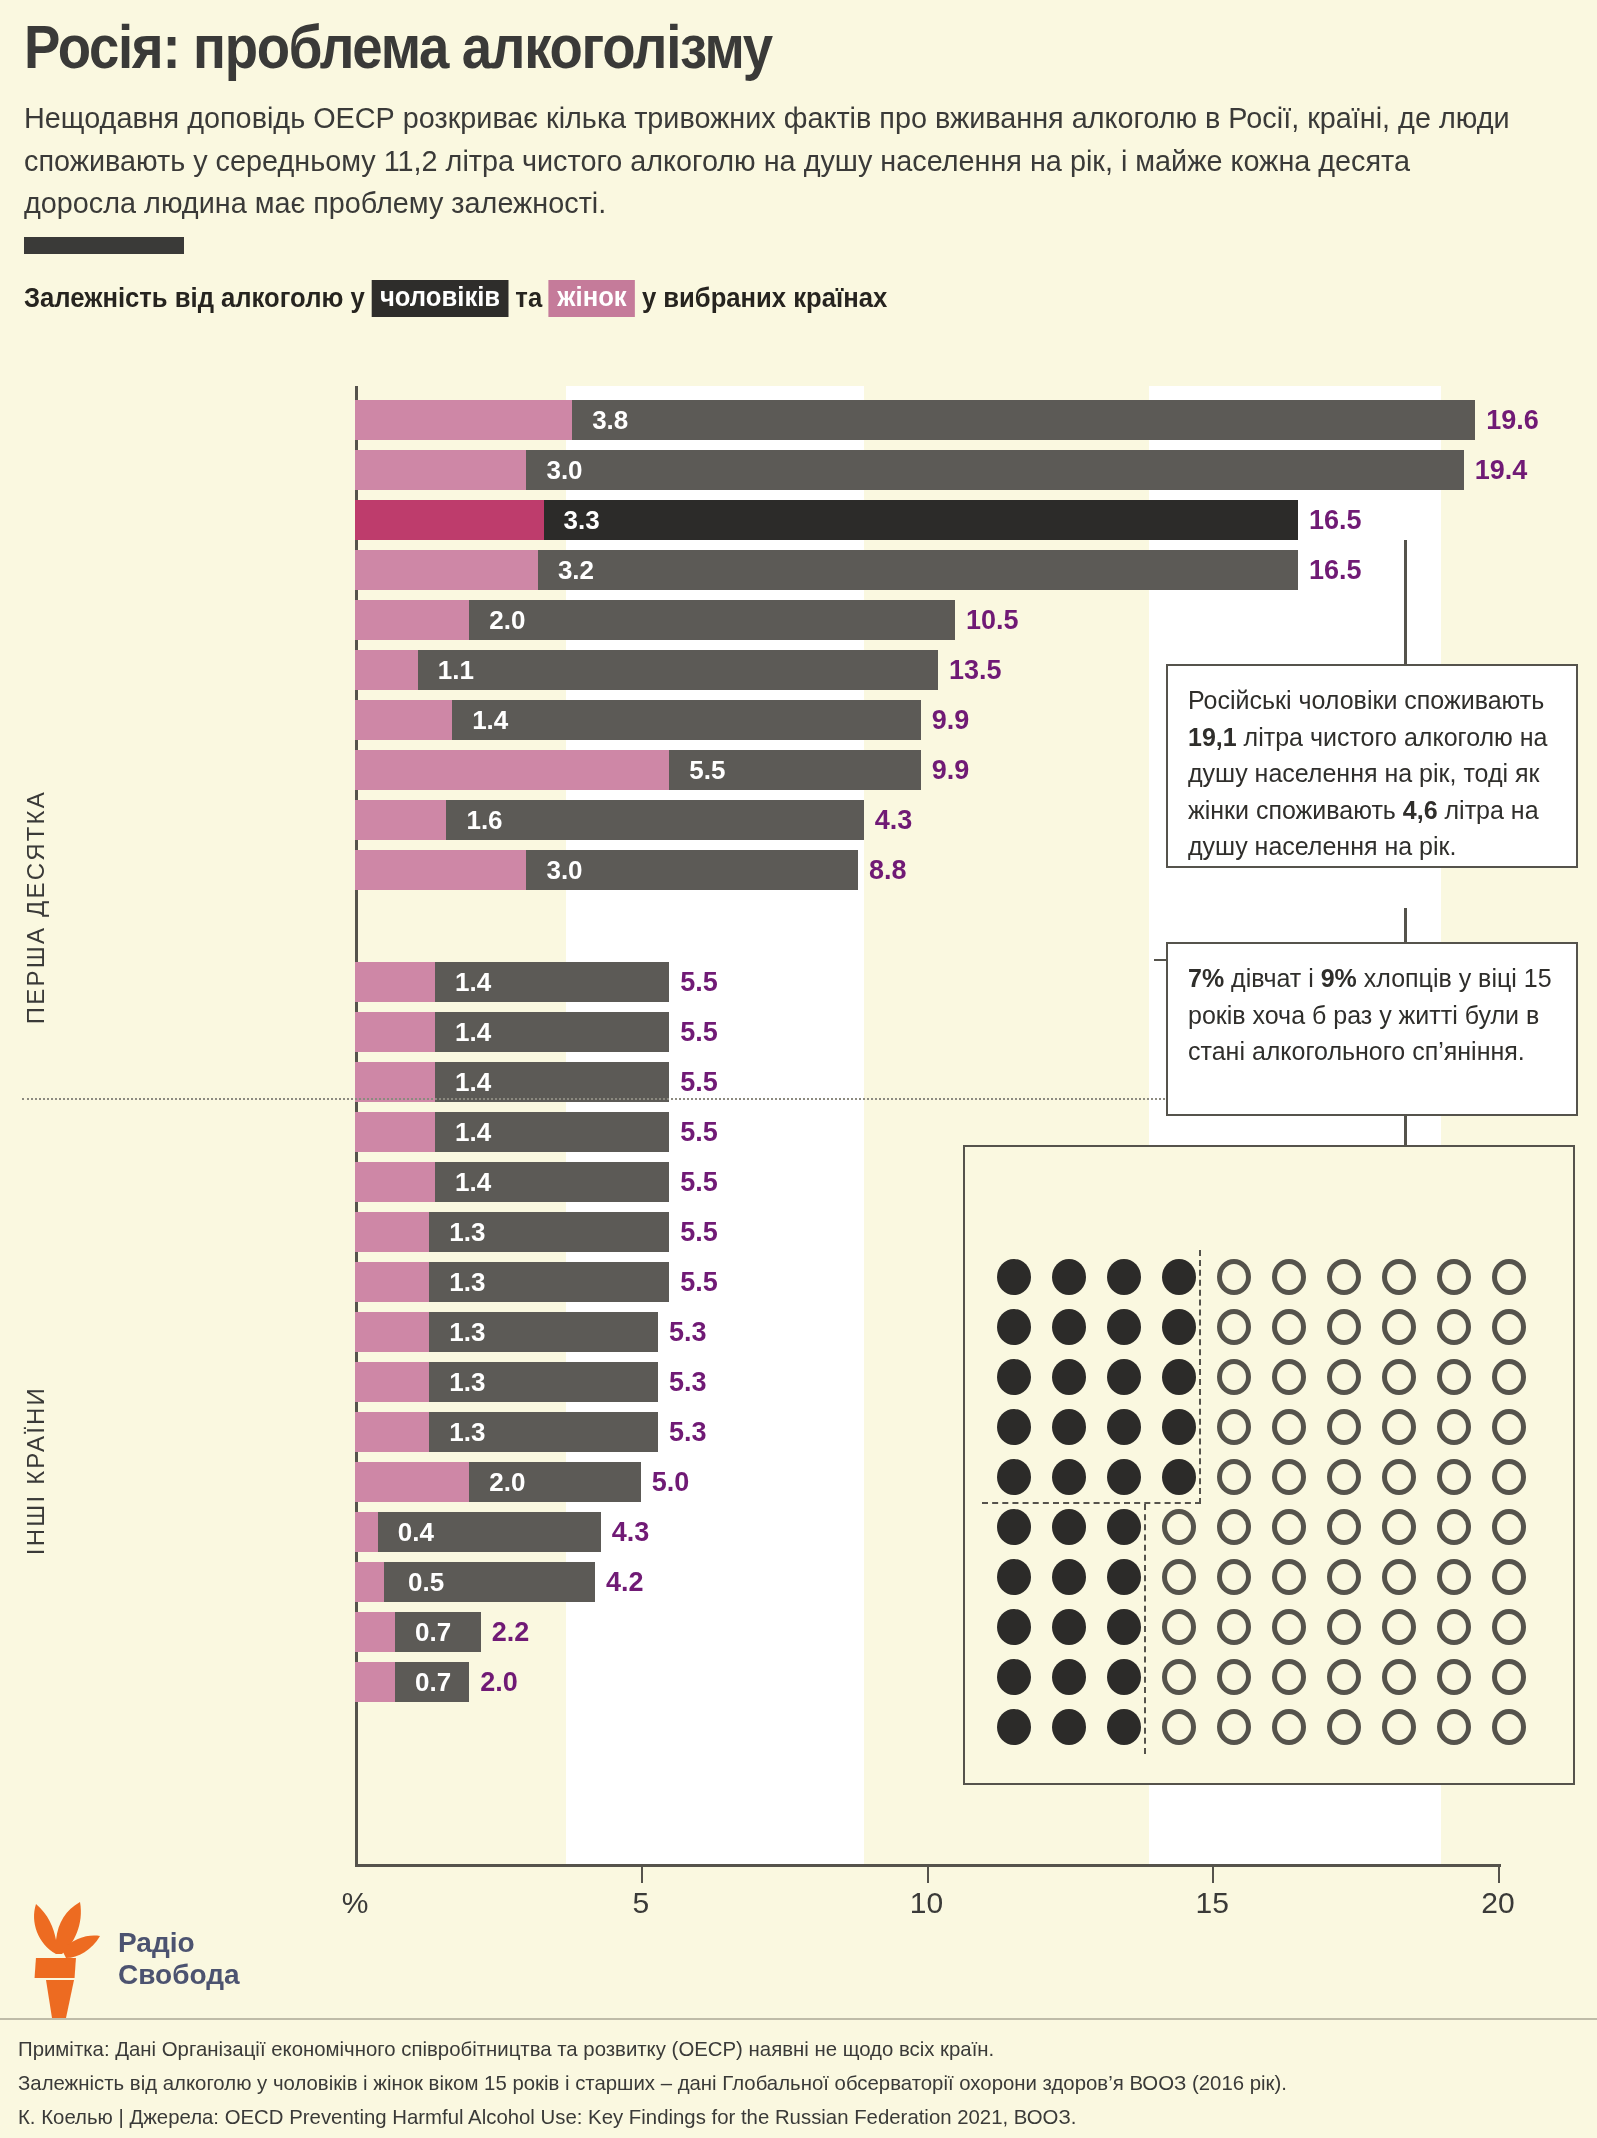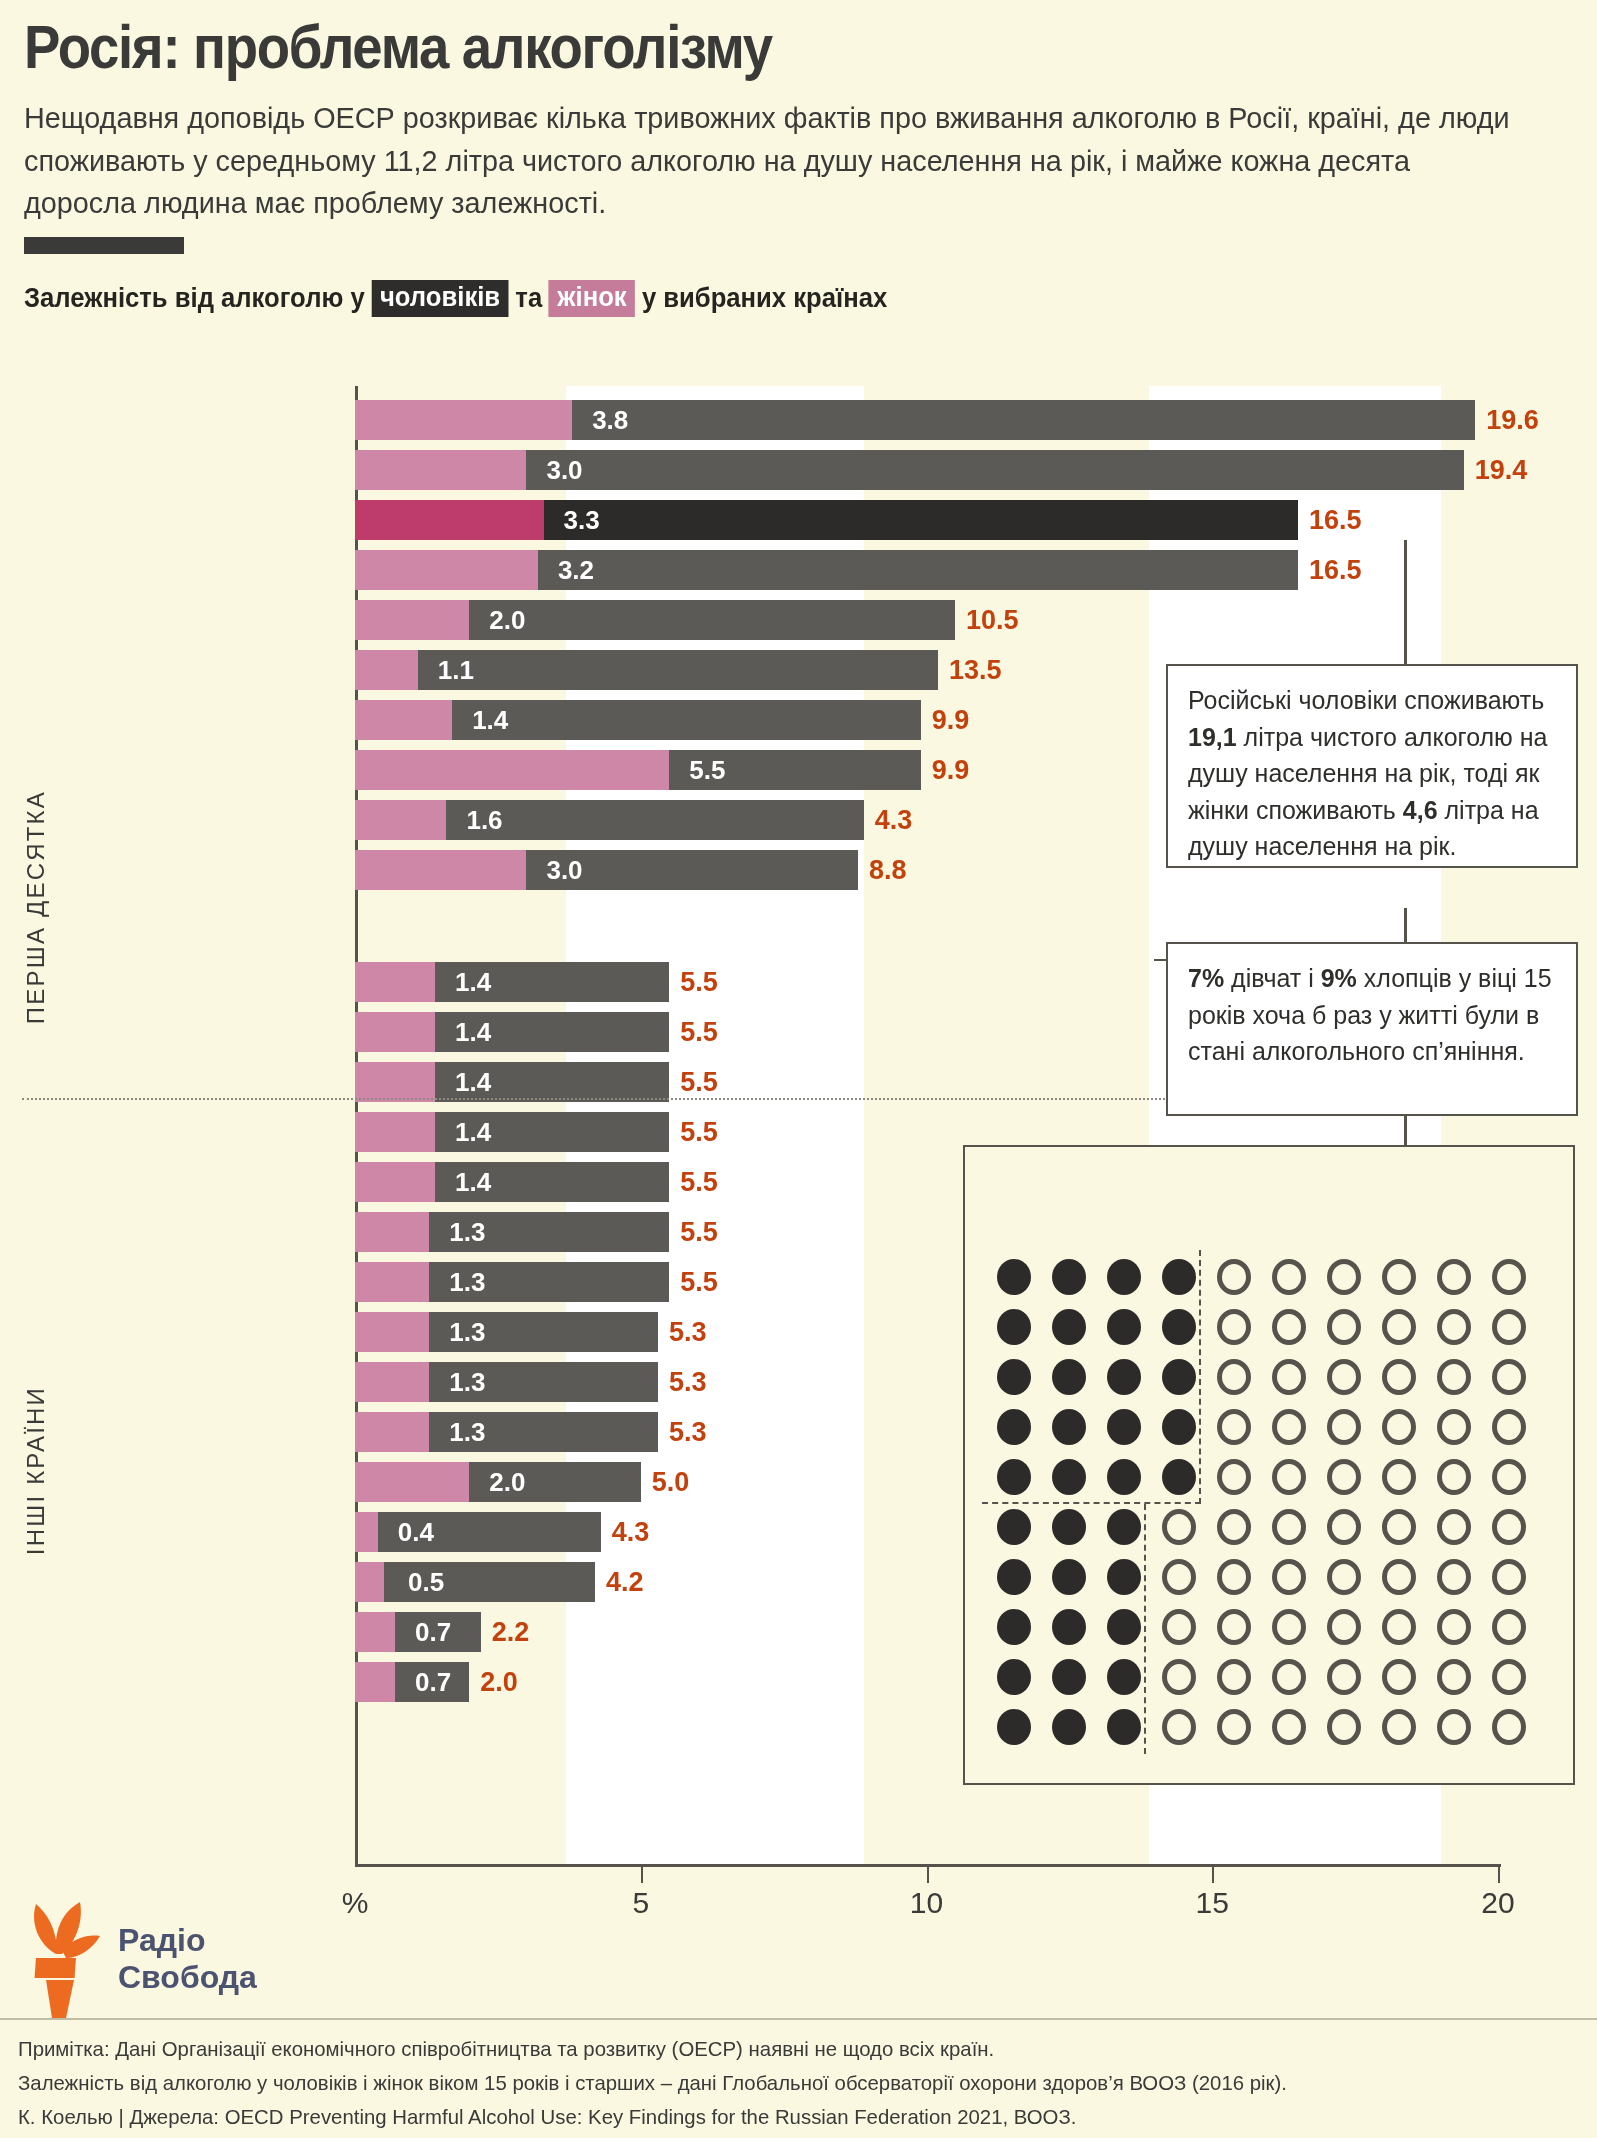--- a/index.html
+++ b/index.html
@@ -85,21 +85,21 @@
   .bar-f { position: absolute; left: 355px; top: 0; height: 40px; background: #CE87A6; }
   .bar-f.hi { background: #BE3C6C; }
   .bar-m { position: absolute; top: 0; height: 40px; background: #5C5A56; }
   .bar-m.hi { background: #2C2B29; }
   .val-f {
     position: absolute; top: 0; height: 40px; line-height: 41px;
     font-size: 26px; font-weight: 700; color: #ffffff; padding-left: 20px;
   }
   .val-m {
     position: absolute; top: 0; height: 40px; line-height: 41px;
-    font-size: 27px; font-weight: 700; color: #c2410c; padding-left: 11px;
+    font-size: 27px; font-weight: 700; color: #701a75; padding-left: 11px;
     white-space: nowrap;
   }
 
   
   #sep {
     position: absolute; left: 22px; top: 712px;
     width: 1555px; height: 0;
     border-top: 2px dotted #8c8a80;
   }
   .grp-label {
@@ -151,21 +151,21 @@
   }
   #dash-outline2 {
     position: absolute;
     left: 17px; top: 357px;
     width: 164px; height: 250px;
     border-right: 2px dashed #55534c;
   }
 
   
   #logo { position: absolute; left: 18px; top: 1900px; display: flex; align-items: center; gap: 14px; }
-  #logo-text { font-size: 32px; font-weight: 700; color: #4c5370; line-height: 1.15; }
+  #logo-text { font-size: 28px; font-weight: 700; color: #4c5370; line-height: 1.15; }
 
   
   #footer-rule { position: absolute; left: 0; top: 2018px; width: 1597px; height: 2px; background: #bfbca8; }
   #footer {
     position: absolute; left: 18px; top: 2032px; width: 1570px;
     font-size: 21px; line-height: 1.62; color: #3a3a38;
     transform: scaleX(0.97); transform-origin: left top;
   }
 </style>
 </head>

